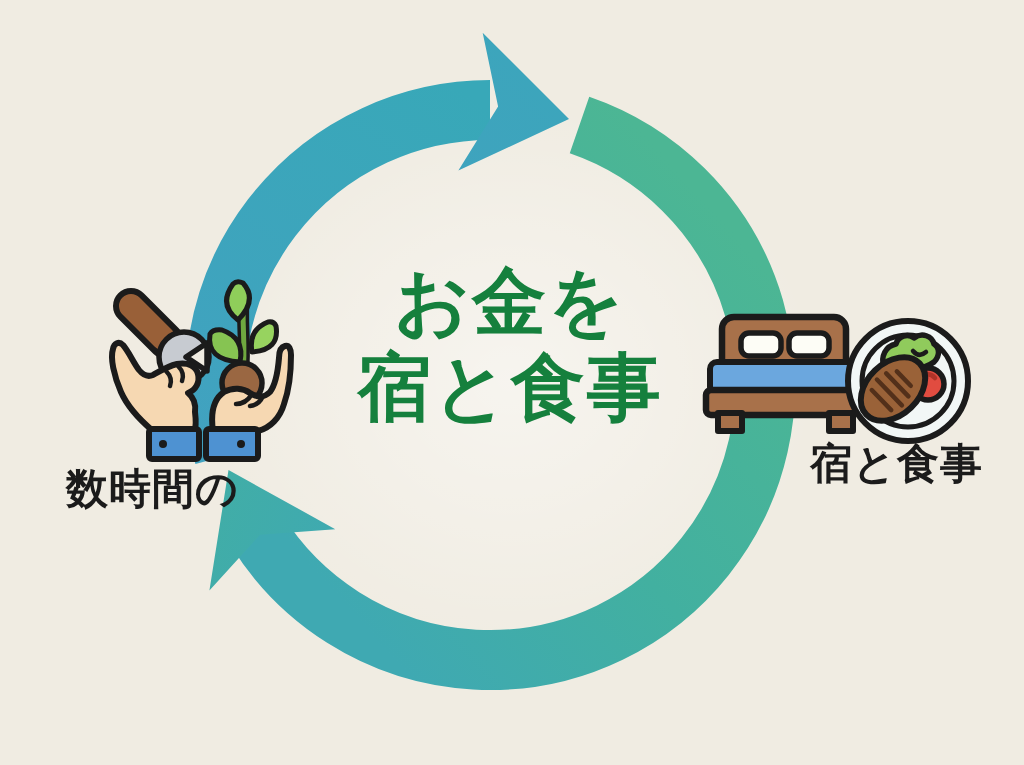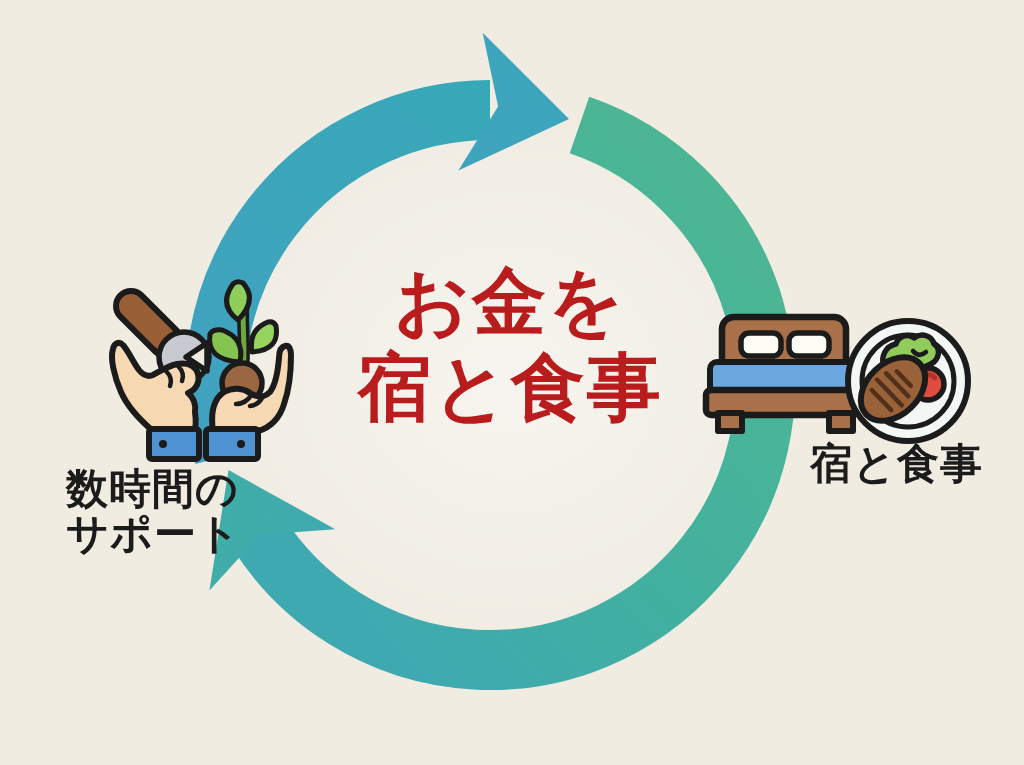--- a/index.html
+++ b/index.html
@@ -13,21 +13,21 @@
   .glow{
     position:absolute;left:200px;top:100px;width:620px;height:560px;
     background:radial-gradient(closest-side,rgba(255,255,255,.45),rgba(255,255,255,0));
     pointer-events:none;
   }
   .ring-svg{position:absolute;left:0;top:0;}
   .center-title{
     position:absolute;left:510px;top:258px;
     transform:translateX(-50%);
     text-align:center;
-    color:#b91c1c;
+    color:#15803d;
     font-weight:800;
     font-size:74px;
     line-height:86px;
     letter-spacing:2px;
     white-space:nowrap;
   }
   .side-label{
     position:absolute;
     color:#1b1b1b;
     font-weight:800;
@@ -156,17 +156,16 @@
     </g>
   </svg>
 
   <div class="center-title">
     <span style="display:block">お金を</span>
     <span style="display:block">宿と食事</span>
   </div>
 
   <div class="side-label label-left">
     <span>数時間の</span>
-    <span>サポート</span>
   </div>
 
   <div class="side-label label-right">宿と食事</div>
 </div>
 
 </body></html>

